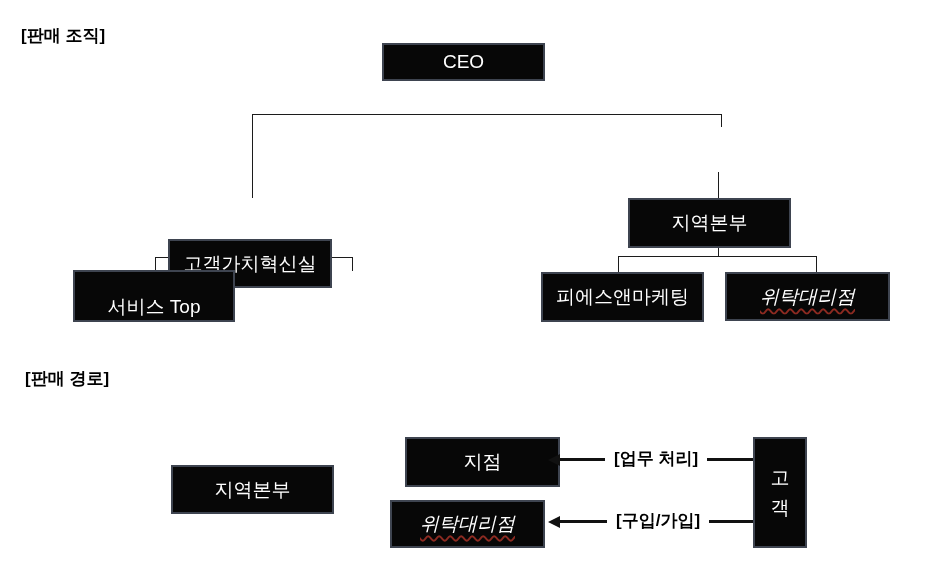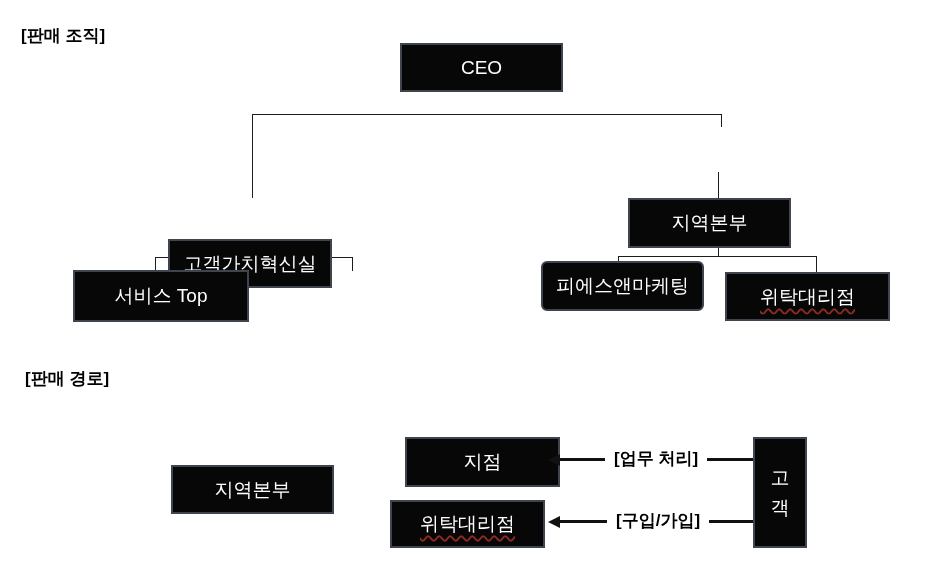--- a/index.html
+++ b/index.html
@@ -38,20 +38,21 @@
   .node.vertical {
     flex-direction: column;
     line-height: 30px;
   }
   .squiggle {
     text-decoration: underline;
     text-decoration-style: wavy;
     text-decoration-color: #8d2a21;
     text-decoration-thickness: 2px;
     text-underline-offset: 5px;
+    font-style: italic;
   }
   .h-line {
     position: absolute;
     background: #1c1c1c;
     height: 1.5px;
   }
   .v-line {
     position: absolute;
     background: #1c1c1c;
     width: 1.5px;
@@ -96,39 +97,39 @@
     <div class="v-line" style="left:252.5px; top:247px; height:10px;"></div>
     <div class="h-line" style="left:155px; top:256.5px; width:197px;"></div>
     <div class="v-line" style="left:154.5px; top:257px; height:14px;"></div>
     <div class="v-line" style="left:351.5px; top:257px; height:14px;"></div>
     <div class="v-line" style="left:717.5px; top:248px; height:8.5px;"></div>
     <div class="h-line" style="left:618px; top:255.5px; width:198px;"></div>
     <div class="v-line" style="left:617.5px; top:256px; height:16px;"></div>
     <div class="v-line" style="left:815.5px; top:256px; height:16px;"></div>
   </div>
 
-  <div class="node" style="left:400px; top:43px; width:163px; height:49px;">
+  <div class="node" style="left:382px; top:43px; width:163px; height:38px;">
     <span>CEO</span>
   </div>
 
 
   <div class="node" style="left:168px; top:198px; width:164px; height:49px;margin-top:41px;">
     <span>고객가치혁신실</span>
   </div>
 
   <div class="node" style="left:628px; top:198px; width:163px; height:50px;">
     <span>지역본부</span>
   </div>
 
-  <div class="node" style="left:73px; top:270px; width:176px; height:52px;">
+  <div class="node" style="left:73px; top:270px; width:162px; height:52px;align-items:flex-end;">
     <span>서비스 Top</span>
   </div>
 
 
-  <div class="node" style="left:541px; top:261px; width:163px; height:50px;border-radius:6px;">
+  <div class="node" style="left:541px; top:272px; width:163px; height:50px;">
     <span>피에스앤마케팅</span>
   </div>
 
   <div class="node" style="left:725px; top:272px; width:165px; height:49px;">
     <span class="squiggle">위탁대리점</span>
   </div>
 
   <div class="section-title" style="left:25px; top:367px;">[판매 경로]</div>
 
   <div class="node" style="left:171px; top:465px; width:163px; height:49px;">

